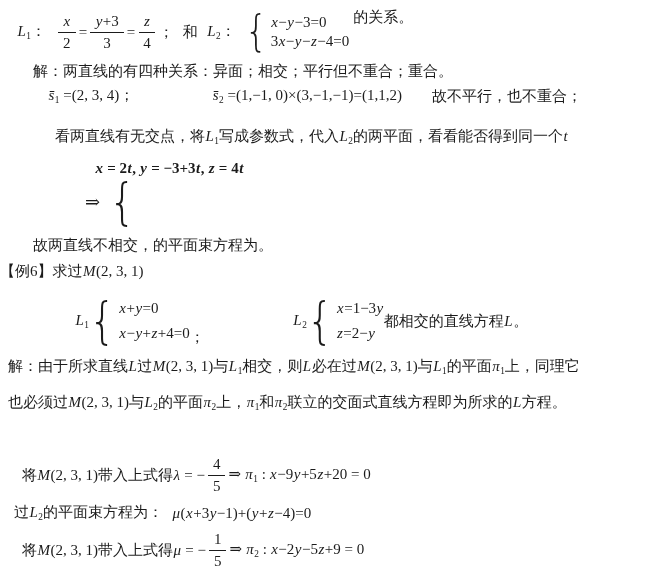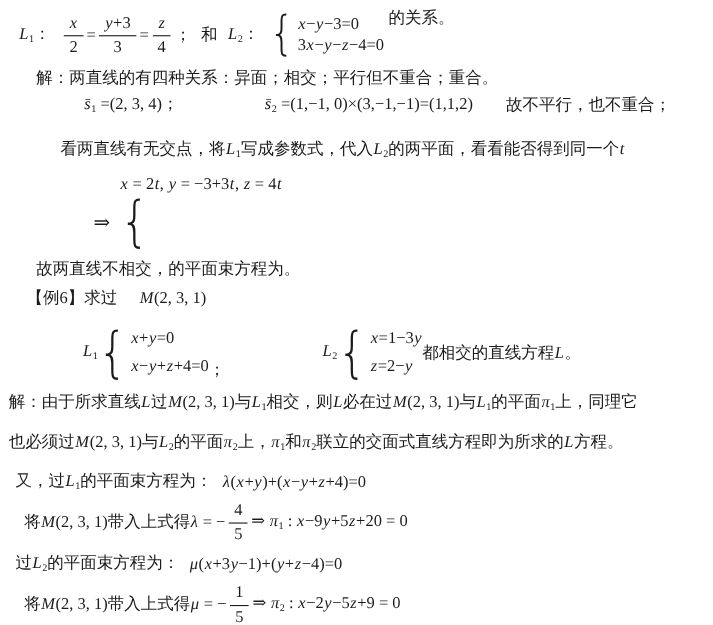--- a/index.html
+++ b/index.html
@@ -75,47 +75,47 @@
         <span class="m">3<i>x</i>−<i>y</i>−<i>z</i>−4=0</span>
       </span>
     </span>
     <span class="seg align-top sp-l-sm">的关系。</span>
   </div>
 
   <div class="line" style="top:60px; left:33px; height:22px;">
     <span class="seg">解：两直线的有四种关系：异面；相交；平行但不重合；重合。</span>
   </div>
 
-  <div class="line" style="top:85px; left:76px; height:22px;gap:30px;">
+  <div class="line" style="top:85px; left:48px; height:22px;gap:30px;">
     <span class="seg m"><i>s̄</i><sub>1</sub> =(2, 3, 4)；</span>
     <span class="gap18"></span>
     <span class="seg m"><i>s̄</i><sub>2</sub> =(1,−1, 0)×(3,−1,−1)=(1,1,2)</span>
     <span class="seg">故不平行，也不重合；</span>
   </div>
 
   <div class="line" style="top:126px; left:55px; height:22px;">
     <span class="seg m">看两直线有无交点，将<i>L</i><sub>1</sub>写成参数式，代入<i>L</i><sub>2</sub>的两平面，看看能否得到同一个<i>t</i></span>
   </div>
 
-  <div class="line" style="top:157px; left:109px; height:22px;">
+  <div class="line" style="top:157px; left:95px; height:22px;font-weight:bold;">
     <span class="seg m"><i>x</i> = 2<i>t</i>, <i>y</i> = −3+3<i>t</i>, <i>z</i> = 4<i>t</i></span>
   </div>
 
   <div class="line" style="top:178px; left:85px; height:48px;">
     <span class="seg m sp-r" style="font-size:18px;">⇒</span>
     <span class="cases">
       <span class="brace brace-md">{</span>
     </span>
   </div>
 
   <div class="line" style="top:234px; left:33px; height:22px;">
     <span class="seg">故两直线不相交，的平面束方程为。</span>
   </div>
 
-  <div class="line" style="top:258px; left:24px; height:26px;gap:20px;">
+  <div class="line" style="top:258px; left:0; height:26px;">
     <span class="seg">【例6】求过</span>
     <span class="seg m"><i>M</i>(2, 3, 1)</span>
   </div>
 
   <div class="line" style="top:293px; left:75px; height:56px;">
     <span class="seg m"><i>L</i><sub>1</sub></span>
     <span class="cases">
       <span class="brace brace-md">{</span>
       <span class="rows rows-md">
         <span class="m"><i>x</i>+<i>y</i>=0</span>
@@ -136,24 +136,20 @@
   </div>
 
   <div class="line" style="top:355px; left:8px; height:24px;text-align:right;">
     <span class="seg m">解：由于所求直线<i>L</i>过<i>M</i>(2, 3, 1)与<i>L</i><sub>1</sub>相交，则<i>L</i>必在过<i>M</i>(2, 3, 1)与<i>L</i><sub>1</sub>的平面<i>π</i><sub>1</sub>上，同理它</span>
   </div>
 
   <div class="line" style="top:391px; left:8px; height:24px;">
     <span class="seg m">也必须过<i>M</i>(2, 3, 1)与<i>L</i><sub>2</sub>的平面<i>π</i><sub>2</sub>上，<i>π</i><sub>1</sub>和<i>π</i><sub>2</sub>联立的交面式直线方程即为所求的<i>L</i>方程。</span>
   </div>
 
-  <div class="line" style="top:427px; left:14px; height:24px;">
-    <span class="seg m sp-r">又，过<i>L</i><sub>1</sub>的平面束方程为：</span>
-    <span class="seg m"><i>λ</i>(<i>x</i>+<i>y</i>)+(<i>x</i>−<i>y</i>+<i>z</i>+4)=0</span>
-  </div>
 
   <div class="line" style="top:453px; left:22px; height:44px;">
     <span class="seg m">将<i>M</i>(2, 3, 1)带入上式得</span>
     <span class="seg m"><i>λ</i> = −</span>
     <span class="frac">
       <span class="num m">4</span>
       <span class="den m">5</span>
     </span>
     <span class="seg m">⇒ <i>π</i><sub>1</sub> : <i>x</i>−9<i>y</i>+5<i>z</i>+20 = 0</span>
   </div>

